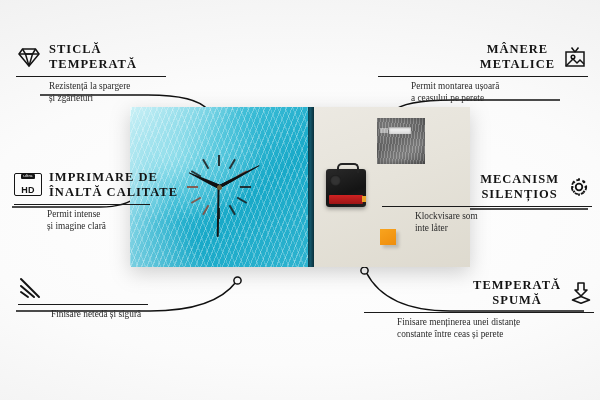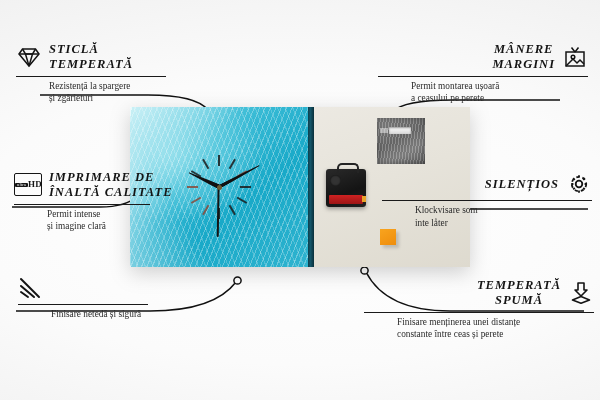--- a/index.html
+++ b/index.html
@@ -105,36 +105,35 @@
 
   
   .callout{position:absolute;}
   .callout .head{display:flex;align-items:center;gap:7px;}
   .callout.right .head{justify-content:flex-end;}
   .titlewrap{display:flex;flex-direction:column;}
   .callout .t1,.callout .t2{
     font-family:"Liberation Serif",serif;font-weight:700;
     font-size:12.5px;letter-spacing:1.0px;color:#141414;line-height:1.18;
     white-space:nowrap;
-    font-style:italic;
   }
   .callout.right .t1,.callout.right .t2{text-align:center;}
   .rule{height:1.4px;background:#1a1a1a;margin:4px 0 3px;}
   .desc{
     font-family:"Liberation Serif",serif;font-size:9.3px;color:#2b2b2b;
     line-height:1.34;white-space:nowrap;margin-left:33px;
   }
   .callout.right .desc{text-align:left;}
 
   .ico{width:26px;height:24px;flex:none;display:block;}
   .ico svg{display:block;width:100%;height:100%;}
   .hdbox{
     width:26px;height:21px;border:1.6px solid #151515;border-radius:2px;
-    display:flex;flex-direction:row;align-items:center;justify-content:space-between;
-    font-family:Liberation Serif, serif;color:#151515;flex:none;
+    display:flex;flex-direction:column;align-items:center;justify-content:space-between;
+    font-family:Liberation Sans, sans-serif;color:#151515;flex:none;
   }
   .hdbox .u{font-size:4.4px;letter-spacing:.2px;line-height:1;background:#151515;color:#fff;padding:0 2px;border-radius:1px;}
   .hdbox .h{font-size:9px;font-weight:700;line-height:1.05;letter-spacing:.3px;}
 
   svg.links{position:absolute;left:0;top:0;width:600px;height:400px;pointer-events:none;}
 </style>
 </head>
 <body>
 
 <div id="stage">
@@ -267,41 +266,42 @@
       </span>
     </div>
     <div class="rule" style="width:130px"></div>
     <div class="desc">Finisare netedă și sigură</div>
   </div>
 
   <div class="callout right" style="right:12px;top:42px;width:210px;">
     <div class="head">
       <span class="titlewrap">
         <span class="t1">MÂNERE</span>
-        <span class="t2">MARGINI</span>
+        <span class="t2">METALICE</span>
       </span>
       <span class="ico">
         <svg viewBox="0 0 26 24">
             <g fill="none" stroke="#141414" stroke-width="1.5">
               <rect x="4" y="7" width="18" height="14"></rect>
               <path d="M13 7 L9.5 2.5 M13 7 L16.5 2.5"></path>
               <circle cx="11" cy="12" r="1.8"></circle>
               <path d="M4 21 L11 14 L15 18 L18 15 L22 19"></path>
             </g>
           </svg>
       </span>
     </div>
     <div class="rule" style="width:210px;margin-left:auto"></div>
     <div class="desc">Permit montarea ușoară</div>
     <div class="desc">a ceasului pe perete</div>
   </div>
 
   <div class="callout right" style="right:8px;top:172px;width:210px;">
     <div class="head">
       <span class="titlewrap">
+        <span class="t1">MECANISM</span>
         <span class="t2">SILENȚIOS</span>
       </span>
       <span class="ico">
         <svg viewBox="0 0 26 24">
             <g fill="none" stroke="#141414" stroke-width="1.8">
               <circle cx="13" cy="12" r="3.3"></circle>
               <path d="M13 3.2 v2.2 M13 18.6 v2.2 M5.2 12 h2.2 M18.6 12 h2.2 M7.2 6.2 l1.6 1.6 M17.2 15.8 l1.6 1.6 M18.8 6.2 l-1.6 1.6 M8.8 15.8 l-1.6 1.6"></path>
               <circle cx="13" cy="12" r="7.2" stroke-dasharray="3.2 3.0"></circle>
             </g>
           </svg>

